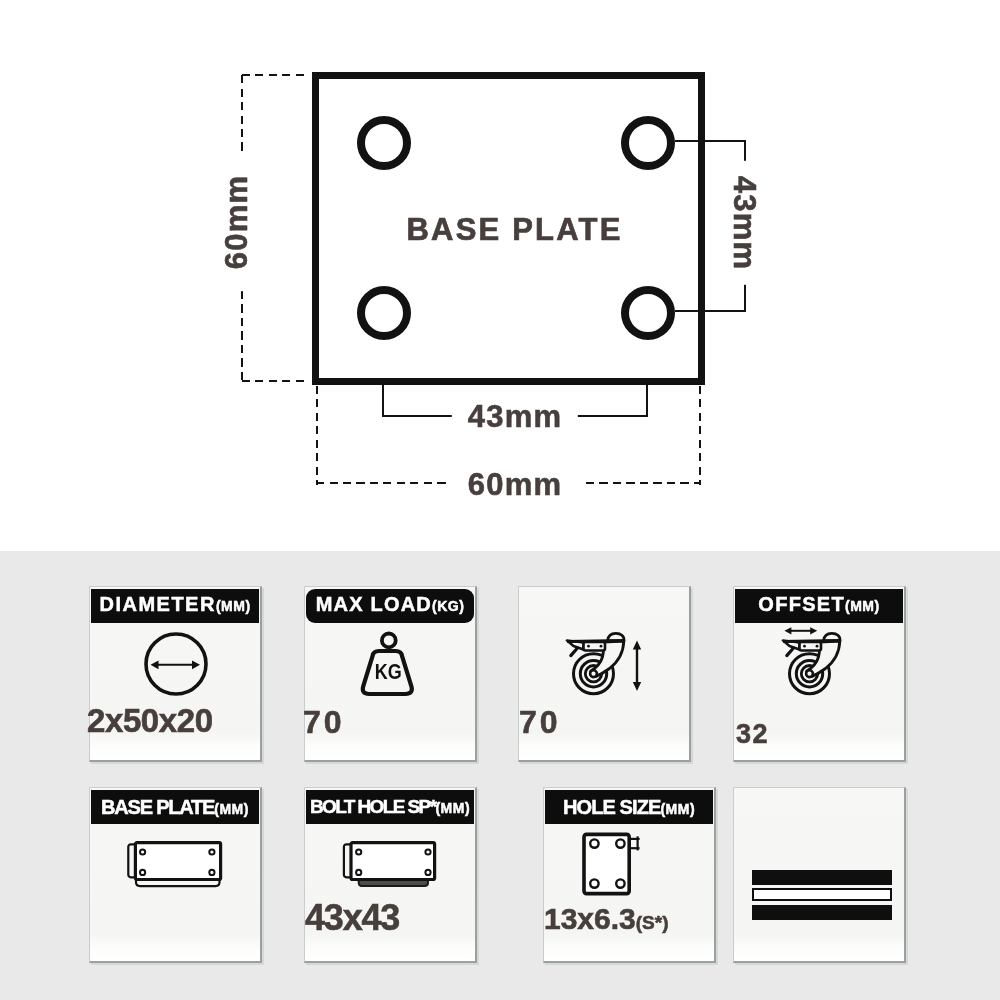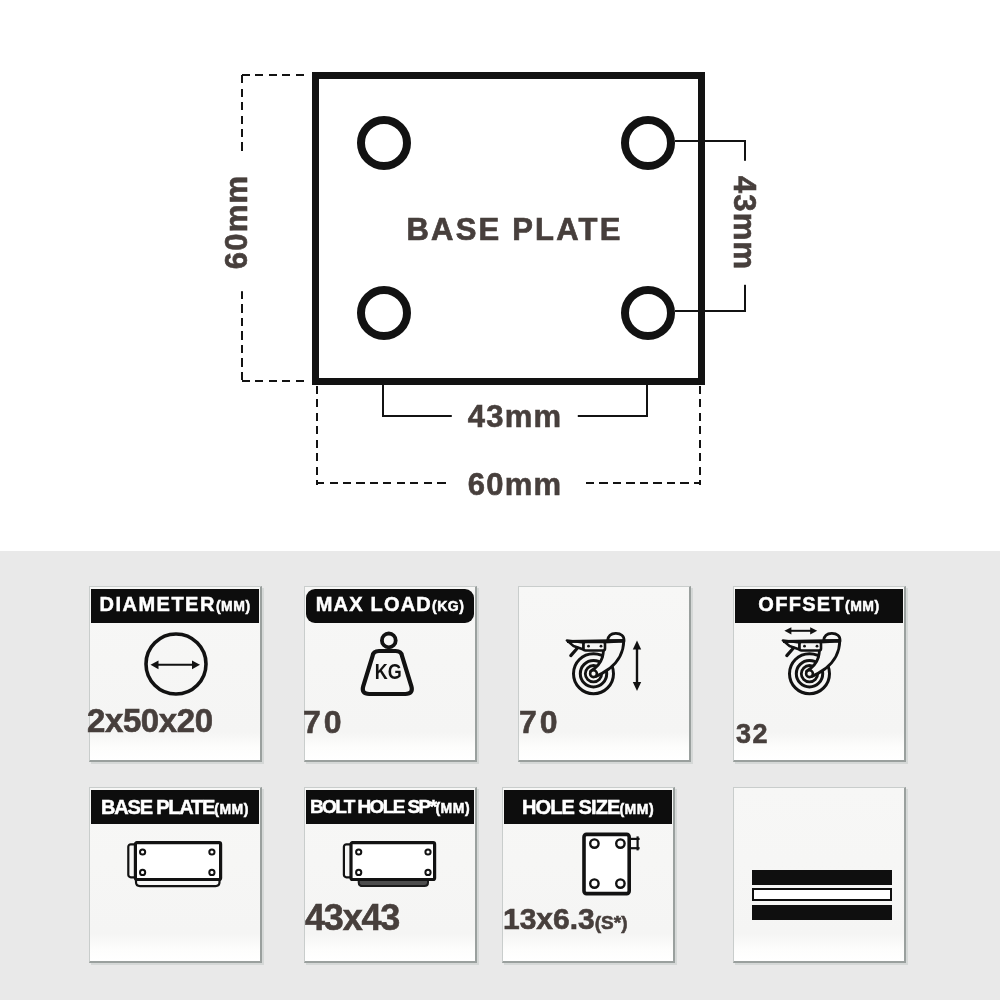--- a/index.html
+++ b/index.html
@@ -140,21 +140,21 @@
 <svg style="left:341px;top:840px;" width="100" height="50" viewBox="0 0 100 50">
   <rect x="2.9" y="4.3" width="12" height="33" rx="2.5" fill="#f6f6f5" stroke="#121212" stroke-width="2.2"></rect>
   <path d="M17.7,40.1 L87,40.1 L87,42.8 Q87,46.1 83.4,46.1 L22,46.1 Q17.7,46.1 17.7,42.4 Z" fill="#4d4d4d" stroke="#1a1a1a" stroke-width="2" stroke-linejoin="round"></path>
   <rect x="10" y="2.7" width="83.6" height="36.8" rx="1.5" fill="#fff" stroke="#121212" stroke-width="3.2"></rect>
   <circle cx="17.7" cy="12" r="2.6" fill="none" stroke="#121212" stroke-width="2"></circle>
   <circle cx="87" cy="12" r="2.6" fill="none" stroke="#121212" stroke-width="2"></circle>
   <circle cx="17.7" cy="32.4" r="2.6" fill="none" stroke="#121212" stroke-width="2"></circle>
   <circle cx="87" cy="32.4" r="2.6" fill="none" stroke="#121212" stroke-width="2"></circle>
 </svg>
 
-<div class="card r2" style="left:502px;top:787px;">
+<div class="card r2" style="left:543px;top:787px;">
   <div class="hdr" style="letter-spacing:-0.9px;">HOLE SIZE<span class="sm" style="letter-spacing:0.5px;">(MM)</span></div>
   <div class="num" style="top:116px;font-size:30px;line-height:30px;letter-spacing:0px;">13x6.3<span class="sm2">(S*)</span></div>
 </div>
 <svg style="left:580px;top:832px;" width="70" height="70" viewBox="0 0 70 70">
   <rect x="4" y="2.4" width="45.2" height="59.2" rx="2.5" fill="#fff" stroke="#121212" stroke-width="3.6"></rect>
   <circle cx="14.4" cy="11.6" r="4.2" fill="none" stroke="#121212" stroke-width="2.4"></circle>
   <circle cx="40.4" cy="11.6" r="4.2" fill="none" stroke="#121212" stroke-width="2.4"></circle>
   <circle cx="14.4" cy="51.6" r="4.2" fill="none" stroke="#121212" stroke-width="2.4"></circle>
   <circle cx="40.4" cy="51.6" r="4.2" fill="none" stroke="#121212" stroke-width="2.4"></circle>
   <line x1="49.2" y1="6.9" x2="59.6" y2="6.9" stroke="#121212" stroke-width="2.2"></line>

